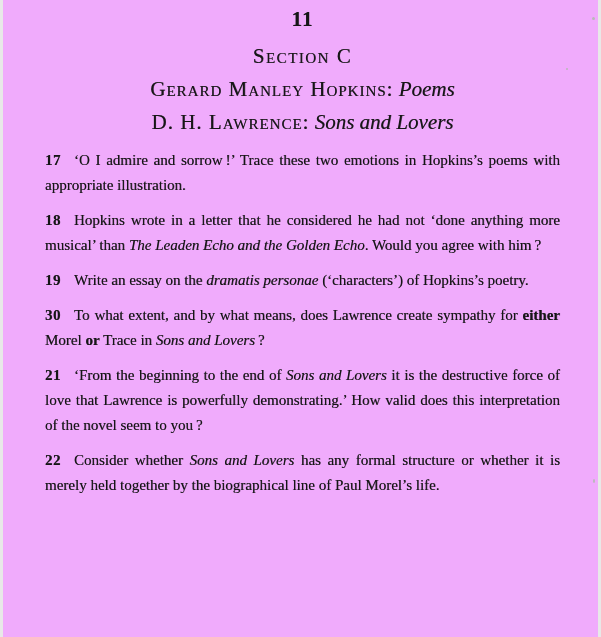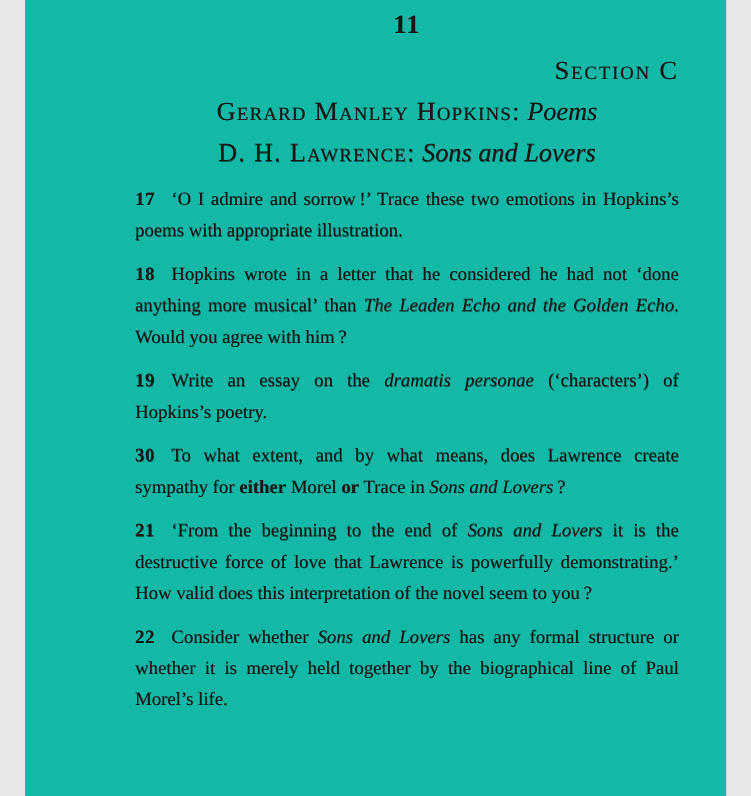--- a/index.html
+++ b/index.html
@@ -1,38 +1,37 @@
 <!DOCTYPE html>
 <html><head>
 <meta charset="utf-8">
 <style>
   html, body { margin: 0; padding: 0; background: #e8e8e8; }
   .page {
     position: relative;
-    width: 515px;
+    width: 595px;
     height: 637px;
     margin: 0 auto;
-    background: #14b8a6;
+    background: #f0abfc;
     color: #161616;
     font-family: "Liberation Serif", serif;
     overflow: hidden;
     text-shadow: 0.35px 0.25px 0 rgba(10,10,10,0.55);
-    padding-left: 46px;
   }
   .inner { padding: 6px 38px 0 42px; }
 
   .page-number {
     text-align: center;
     font-weight: bold;
     font-size: 21px;
     line-height: 26px;
     letter-spacing: 1px;
   }
   .section-heading {
-    text-align: right;
+    text-align: center;
     font-variant: small-caps;
     font-size: 21px;
     line-height: 24px;
     letter-spacing: 1.5px;
     margin-top: 12px;
   }
   .course-heading {
     text-align: center;
     font-size: 21px;
     line-height: 24px;

